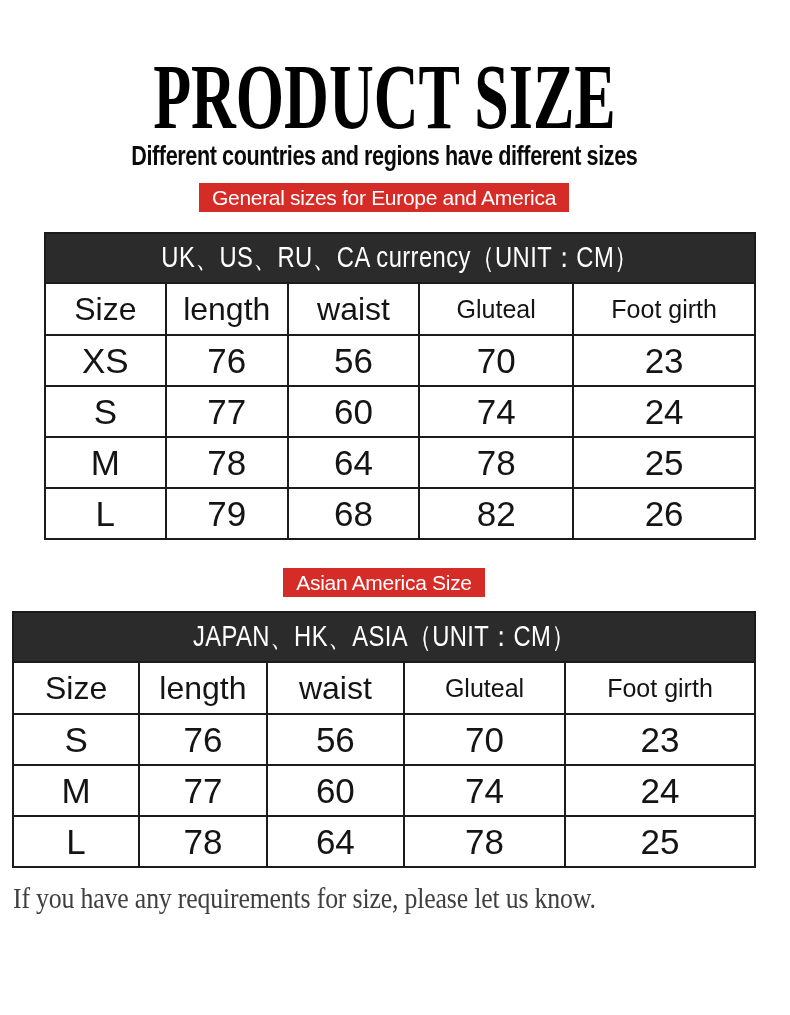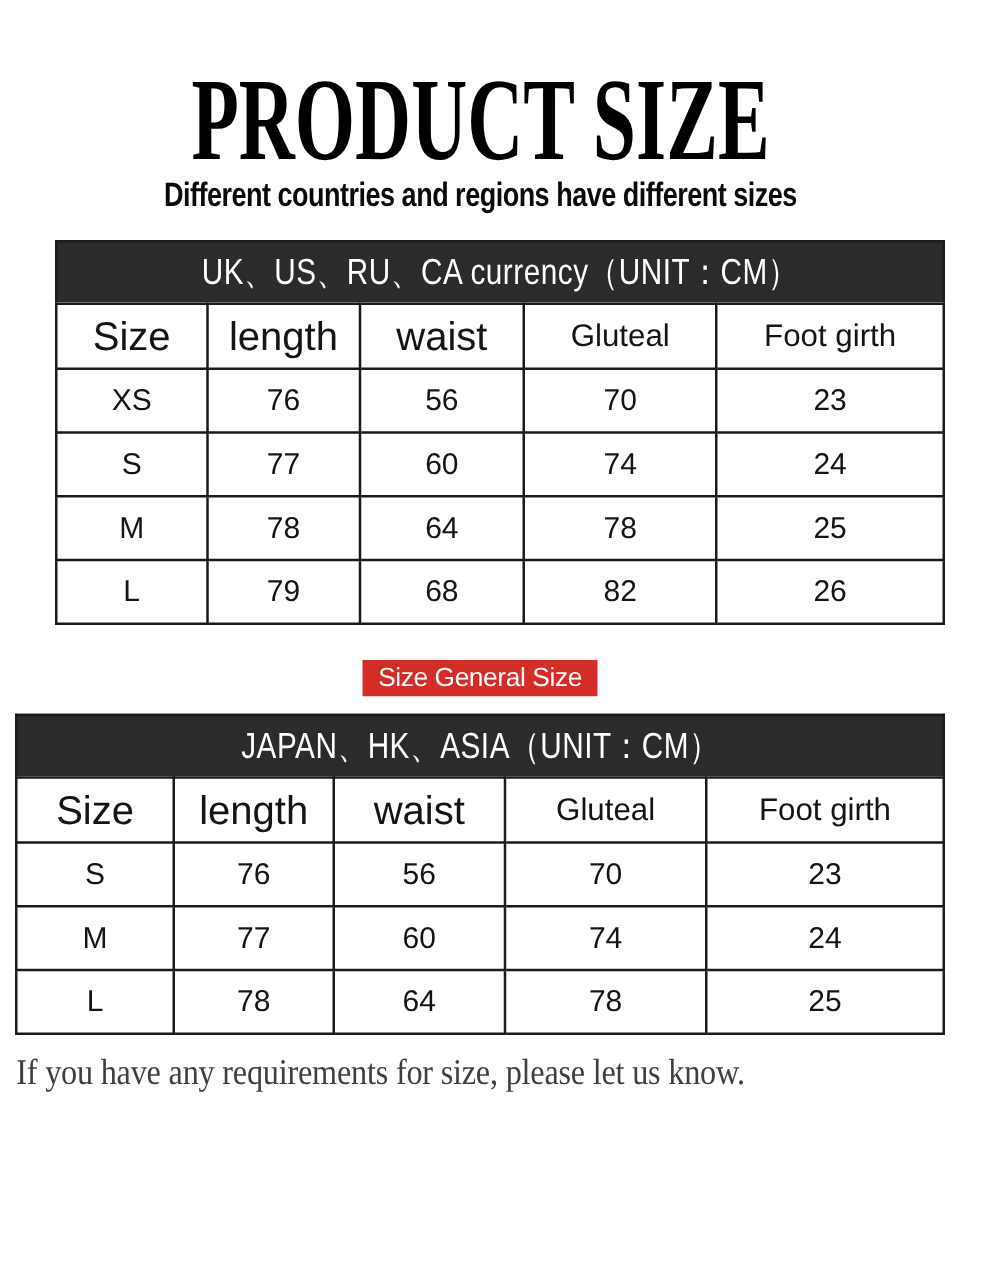--- a/index.html
+++ b/index.html
@@ -56,21 +56,21 @@
     width:100%;border-collapse:collapse;table-layout:fixed;
     background:#fff;
   }
   table.size-table th,
   table.size-table td{
     border:2px solid var(--line);
     text-align:center;vertical-align:middle;
     font-weight:400;color:var(--ink);
   }
   table.size-table th{height:52px;}
-  table.size-table td{height:51px;font-size:24px;}
+  table.size-table td{height:51px;font-size:35px;}
   th.hdr-lg{font-size:32px;}
   th.hdr-sm{font-size:25px;}
   
   .footer-wrap{margin:14px 0 0 13px;font-family:Liberation Serif, serif;}
   .footer-note{
     display:inline-block;white-space:nowrap;
     font-size:29px;color:#3f3f3f;letter-spacing:-0.2px;
     transform:scaleX(0.89);transform-origin:left center;
   }
 </style>
@@ -80,20 +80,23 @@
 <div class="page">
 
   <div class="title-wrap">
     <h1 class="page-title">PRODUCT SIZE</h1>
   </div>
 
   <div class="subtitle-wrap">
     <div class="page-subtitle">Different countries and regions have different sizes</div>
   </div>
 
+  <div class="badge-row first">
+    <span class="section-badge">General sizes for Europe and America</span>
+  </div>
 
   <div class="table-block first">
     <div class="caption-bar">
       <span class="caption-text">UK、US、RU、CA currency（UNIT：CM）</span>
     </div>
     <table class="size-table">
       <colgroup>
         <col style="width:17.0%">
           <col style="width:17.2%">
           <col style="width:18.5%">
@@ -134,21 +137,21 @@
         <td>79</td>
         <td>68</td>
         <td>82</td>
         <td>26</td>
       </tr>
     </tbody>
       </table>
   </div>
 
   <div class="badge-row second">
-    <span class="section-badge">Size General Size</span>
+    <span class="section-badge">Asian America Size</span>
   </div>
 
   <div class="table-block second">
     <div class="caption-bar">
       <span class="caption-text">JAPAN、HK、ASIA（UNIT：CM）</span>
     </div>
     <table class="size-table">
       <colgroup>
         <col style="width:17.0%">
           <col style="width:17.2%">

